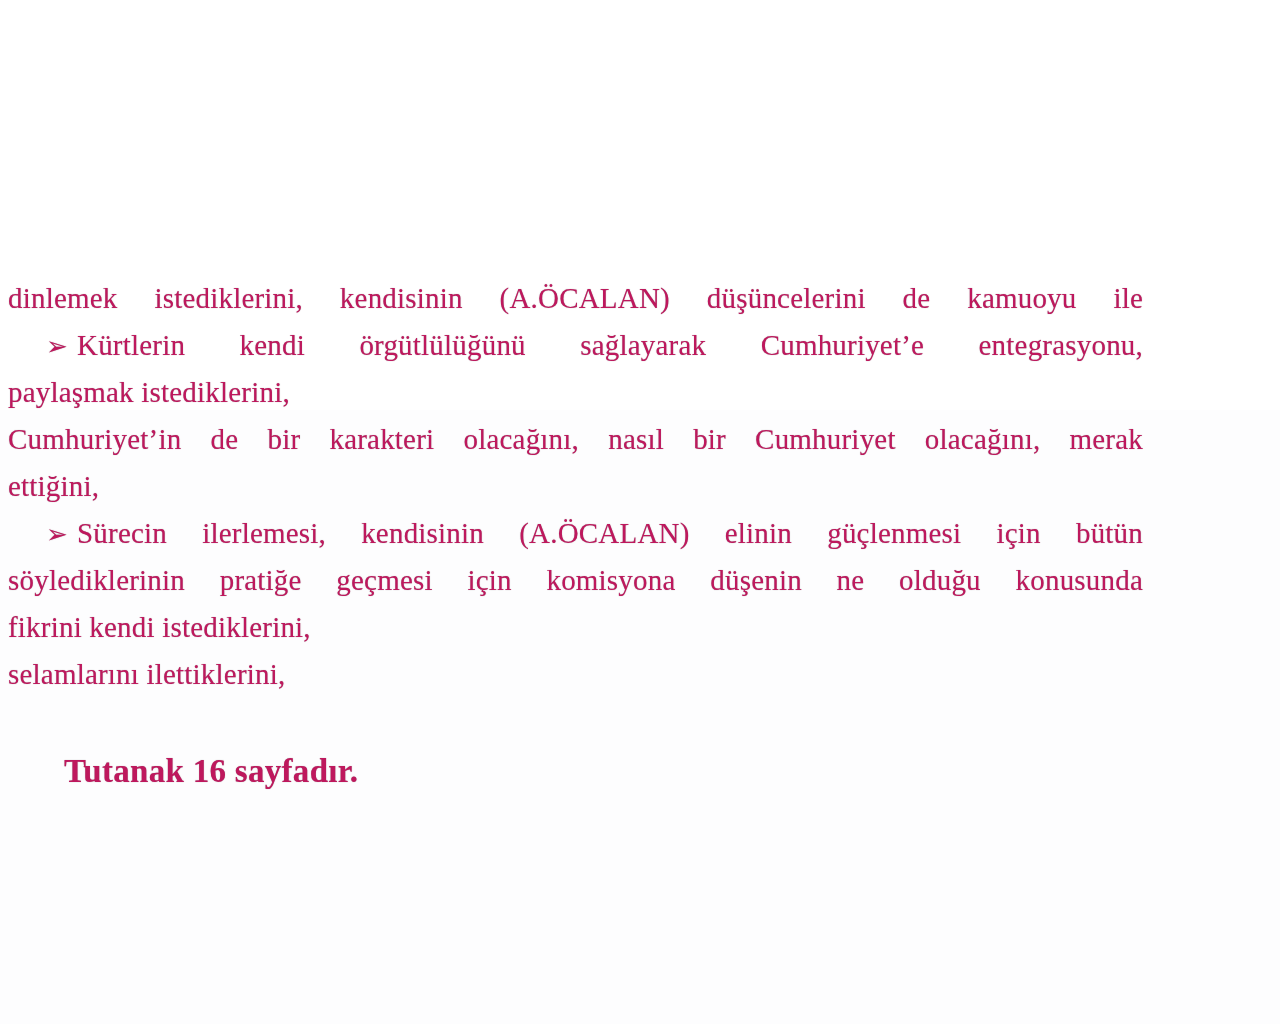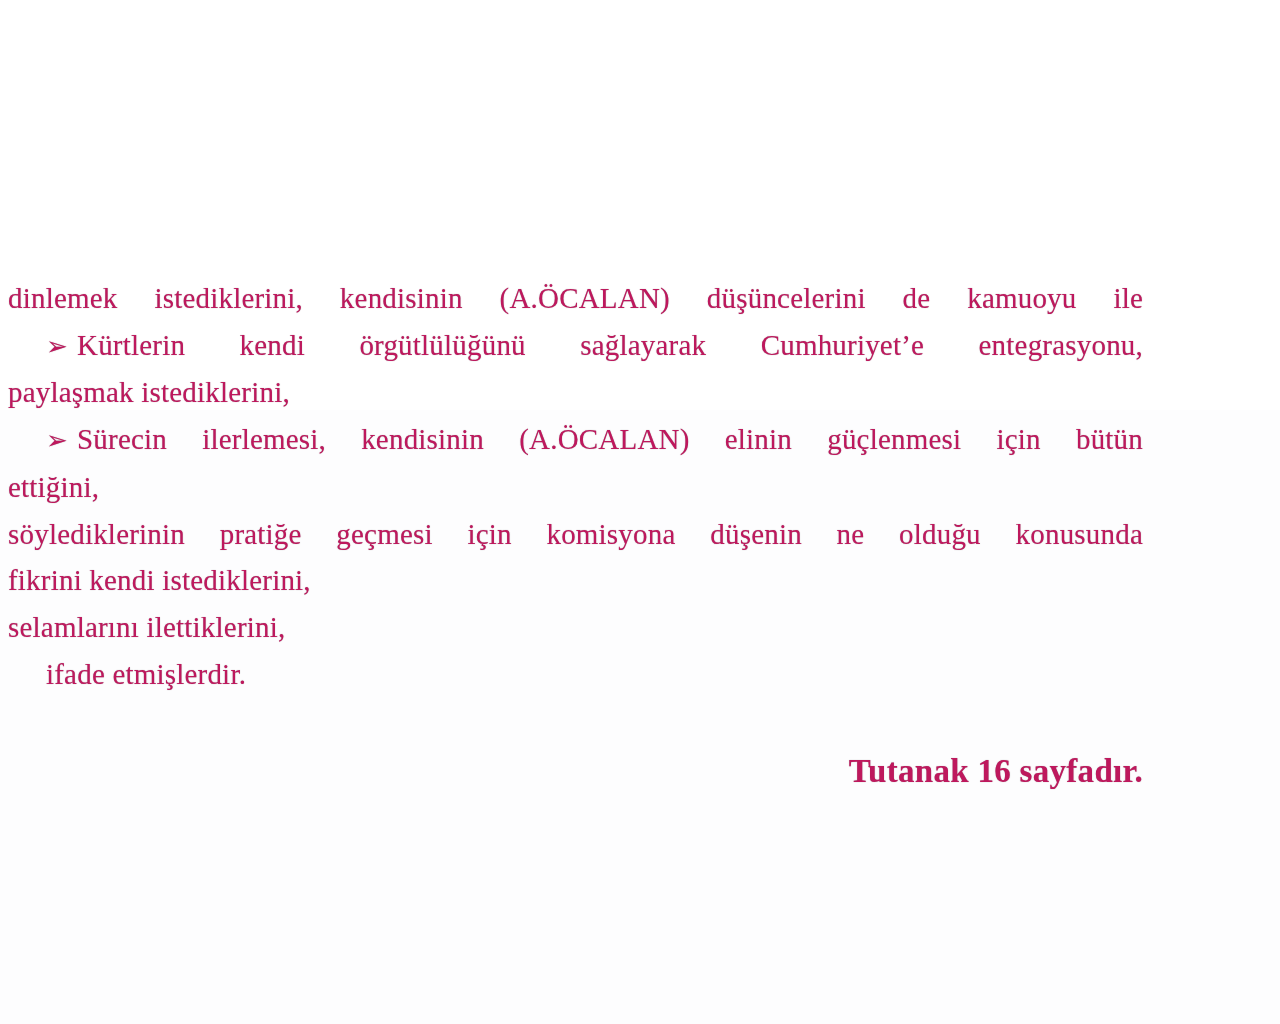--- a/index.html
+++ b/index.html
@@ -42,42 +42,42 @@
     margin-right: 9px;
     font-family: "DejaVu Sans", sans-serif;
     font-size: 26px;
   }
   .indent {
     padding-left: 38px;
   }
   .center-bold {
     margin-top: 51px;
     padding-left: 56px;
-    text-align: right;
+    text-align: left;
     font-weight: bold;
     font-size: 33px;
     letter-spacing: 0.3px;
   }
 </style>
 </head>
 <body>
 
 <div class="page">
   <main class="text-block">
 
     <div class="line j"><span>dinlemek istediklerini, kendisinin (A.ÖCALAN) düşüncelerini de kamuoyu ile</span></div>
     <div class="line j"><span class="bullet">➢</span><span>Kürtlerin kendi örgütlülüğünü sağlayarak Cumhuriyet’e entegrasyonu,</span></div>
 
     <div class="line"><span>paylaşmak istediklerini,</span></div>
+    <div class="line j"><span>Cumhuriyet’in de bir karakteri olacağını, nasıl bir Cumhuriyet olacağını, merak</span></div>
+    <div class="line"><span>ettiğini,</span></div>
+
     <div class="line j"><span class="bullet">➢</span><span>Sürecin ilerlemesi, kendisinin (A.ÖCALAN) elinin güçlenmesi için bütün</span></div>
-
-    <div class="line"><span>ettiğini,</span></div>
     <div class="line j"><span>söylediklerinin pratiğe geçmesi için komisyona düşenin ne olduğu konusunda</span></div>
     <div class="line"><span>fikrini kendi istediklerini,</span></div>
 
     <div class="line"><span>selamlarını ilettiklerini,</span></div>
 
-    <div class="line indent"><span>ifade etmişlerdir.</span></div>
 
     <div class="line center-bold"><span>Tutanak 16 sayfadır.</span></div>
 
   </main>
 </div>
 
 </body></html>

